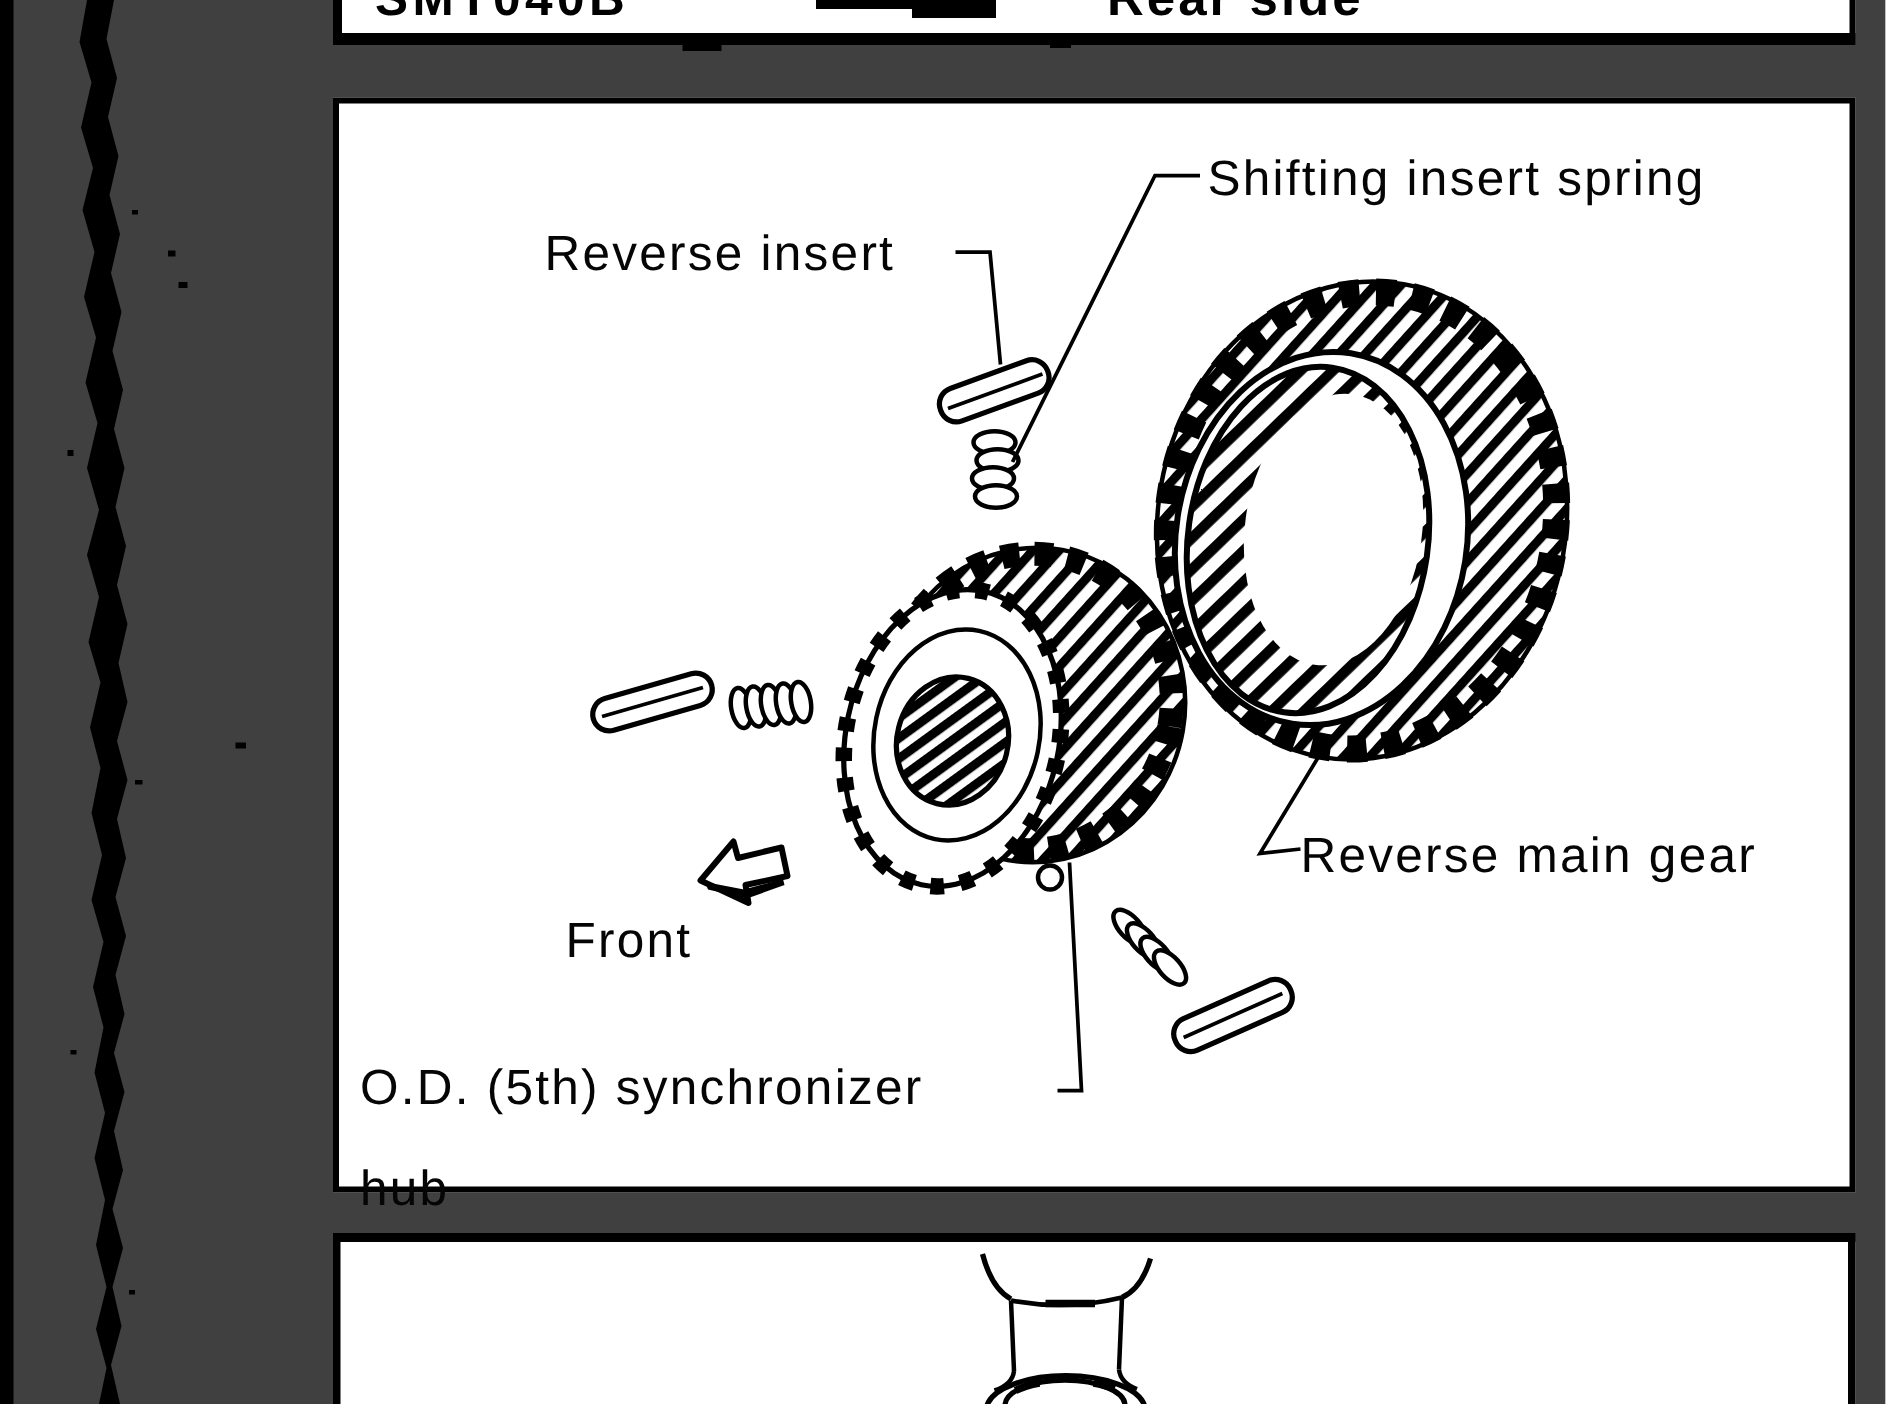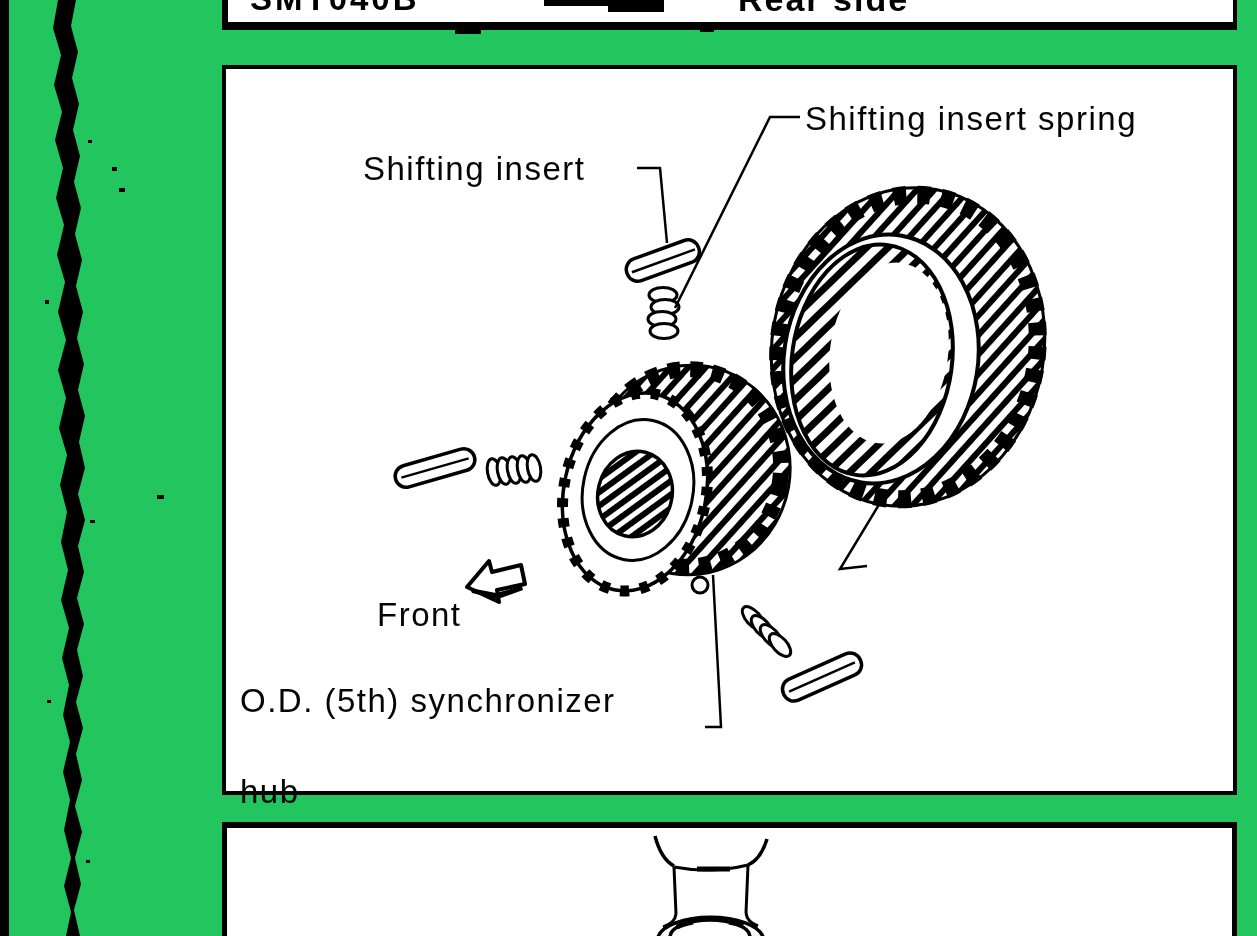--- a/index.html
+++ b/index.html
@@ -1,17 +1,17 @@
 <!DOCTYPE html>
 <html><head>
 <meta charset="utf-8">
 <style>
   html,body{margin:0;padding:0;background:#e8e8e8;}
   .page{
-    position:relative;width:1257px;height:936px;background:#22c55e;
+    position:relative;width:1257px;height:936px;background:#404040;
     overflow:hidden;font-family:"Liberation Sans",sans-serif;color:#000;
   }
   .abs{position:absolute;}
   
   .edge-bar{left:0;top:0;width:9px;height:936px;background:#000;}
   
   .speck{background:#000;}
   
   .figbox{position:absolute;border:4px solid #000;background:#fff;box-sizing:border-box;}
   .figbox-top{left:222px;top:-6px;width:1015px;height:36px;border-top:none;
@@ -143,23 +143,24 @@
         <path d="M244,519 L270,524 L296,517 L297,521 L272,530 L246,524 Z" fill="#000"></path>
       </g>
 
       <path d="M574,48 L544,48 L449,239" fill="none" stroke="#000" stroke-width="2.5"></path>
       <path d="M411,99 L434,99 L441,174" fill="none" stroke="#000" stroke-width="2.5"></path>
       <path d="M641,497 L614,500 L660,424" fill="none" stroke="#000" stroke-width="2.5"></path>
       <path d="M479,658 L495,658 L487,506" fill="none" stroke="#000" stroke-width="2.5"></path>
     </svg>
 
     <div class="dlabel" style="left:579px;top:31px">Shifting insert spring</div>
-    <div class="dlabel" style="left:137px;top:81px">Shifting insert</div>
-    <div class="dlabel" style="left:151px;top:527px">Front</div>
-    <div class="dlabel" style="left:14px;top:613px">O.D. (5th) synchronizer</div>
+    <div class="dlabel" style="left:137px;top:81px">Reverse insert</div>
+    <div class="dlabel" style="left:641px;top:482px">Reverse main gear</div>
+    <div class="dlabel" style="left:151px;top:539px">Front</div>
+    <div class="dlabel" style="left:14px;top:637px">O.D. (5th) synchronizer</div>
     <div class="dlabel" style="left:14px;top:704px">hub</div>
   </div>
 
   <div class="figbox figbox-bottom">
     <svg class="abs" style="left:0;top:0" width="1005" height="109" viewBox="0 0 1005 109">
 
       <path d="M428,8 Q434,31 447,38" fill="none" stroke="#000" stroke-width="3.5"></path>
       <path d="M540,11 Q534,31 521,37" fill="none" stroke="#000" stroke-width="3.5"></path>
 
       <path d="M447,39 Q484,46 521,37" fill="none" stroke="#000" stroke-width="3"></path>

